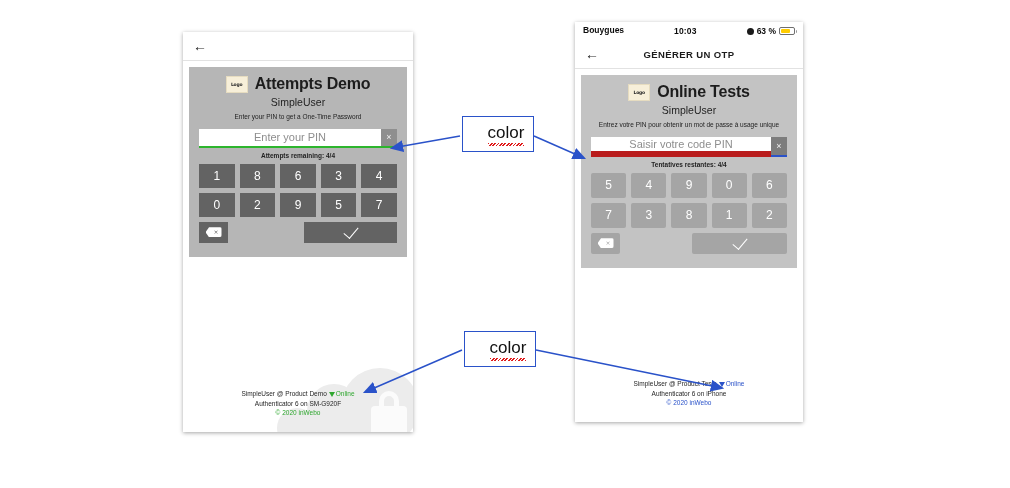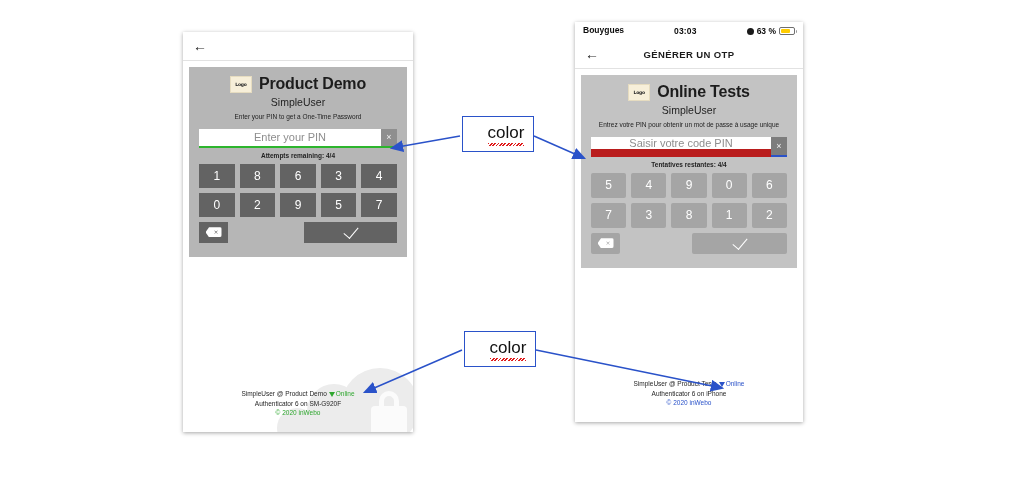--- a/index.html
+++ b/index.html
@@ -85,21 +85,21 @@
     padding:0 4px;
   }
 
   
   .pinwrap{display:flex;margin-top:7px;align-items:stretch;}
   .pinfield{
     flex:1;background:#ffffff;height:19px;display:flex;align-items:center;
     justify-content:center;font-size:11px;color:#8e8e8e;
     border-bottom:2px solid #2db52d;box-sizing:border-box;
   }
-  #phone-right .pinfield{border-bottom:8px solid #b91c1c;height:20px;}
+  #phone-right .pinfield{border-bottom:6px solid #b91c1c;height:20px;}
   .clearbtn{
     width:16px;background:#8f8f8f;color:#f0f0f0;font-size:9px;
     display:flex;align-items:center;justify-content:center;cursor:pointer;
     border-bottom:2px solid #2db52d;box-sizing:border-box;
   }
   #phone-right .clearbtn{background:#7d7d7d;border-bottom:2px solid #2a52c9;}
   .attempts{text-align:center;font-size:6.5px;color:#1f1f1f;margin-top:4px;font-weight:bold;}
 
   
   .keypad{margin-top:5px;}
@@ -195,21 +195,21 @@
 
   <div class="phone" id="phone-left">
 
     <div class="appbar">
       <div class="back-arrow">←</div>
     </div>
 
     <div class="card">
       <div class="brandrow">
         <div class="logo-box">Logo</div>
-        <div class="brand-title">Product Demo</div>
+        <div class="brand-title">Attempts Demo</div>
       </div>
       <div class="user">SimpleUser</div>
       <div class="hint">Enter your PIN to get a One-Time Password</div>
 
       <div class="pinwrap">
         <div class="pinfield">Enter your PIN</div>
         <div class="clearbtn">×</div>
       </div>
       <div class="attempts">Attempts remaining: 4/4</div>
 
@@ -262,21 +262,21 @@
       <div class="sb-left">
         <span class="bars">
             <i></i>
             <i></i>
             <i></i>
             <i></i>
           </span>
         <span>Bouygues</span>
         <span>4G</span>
       </div>
-      <div class="sb-center">03:03</div>
+      <div class="sb-center">10:03</div>
       <div class="sb-right">
         <span class="alarm-ico"></span>
         <span>63 %</span>
         <span class="battery">
             <span></span>
           </span>
       </div>
     </div>
 
     <div class="appbar">

